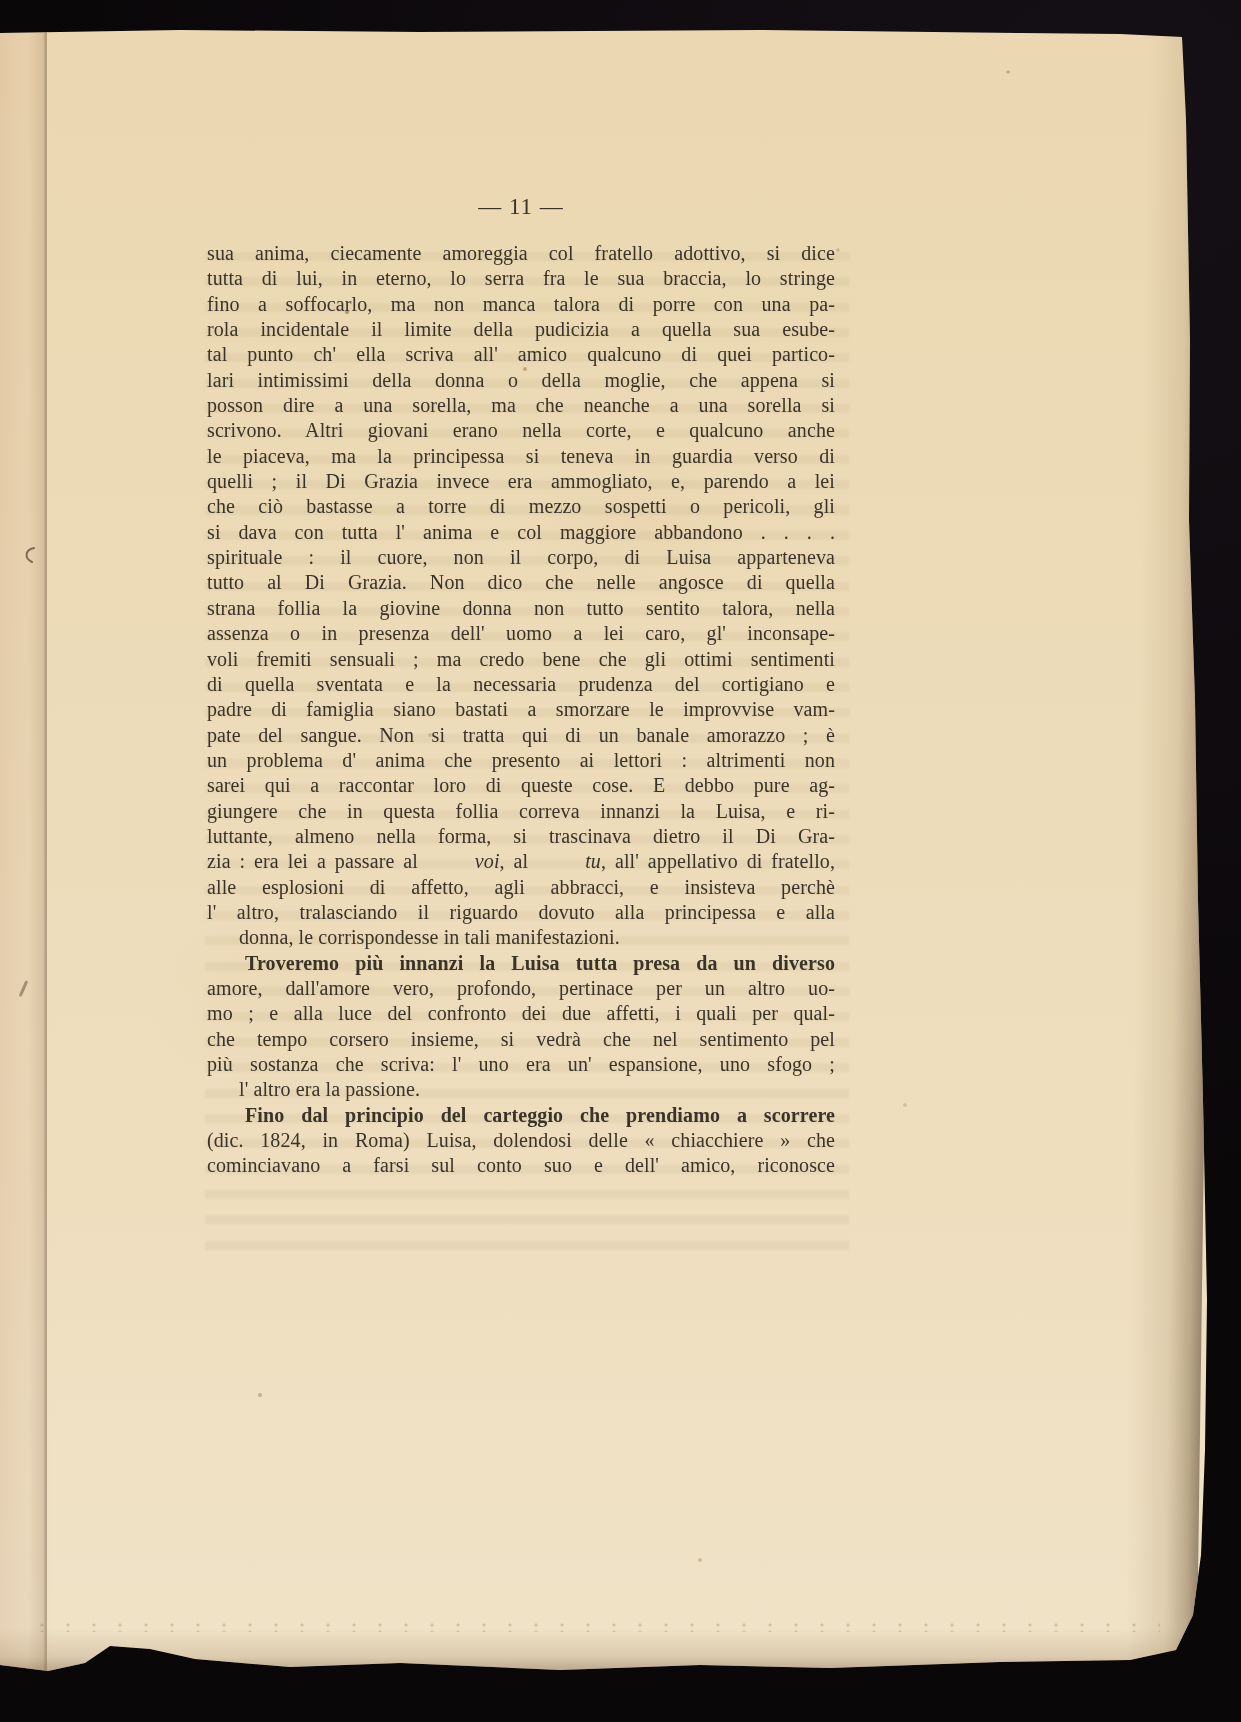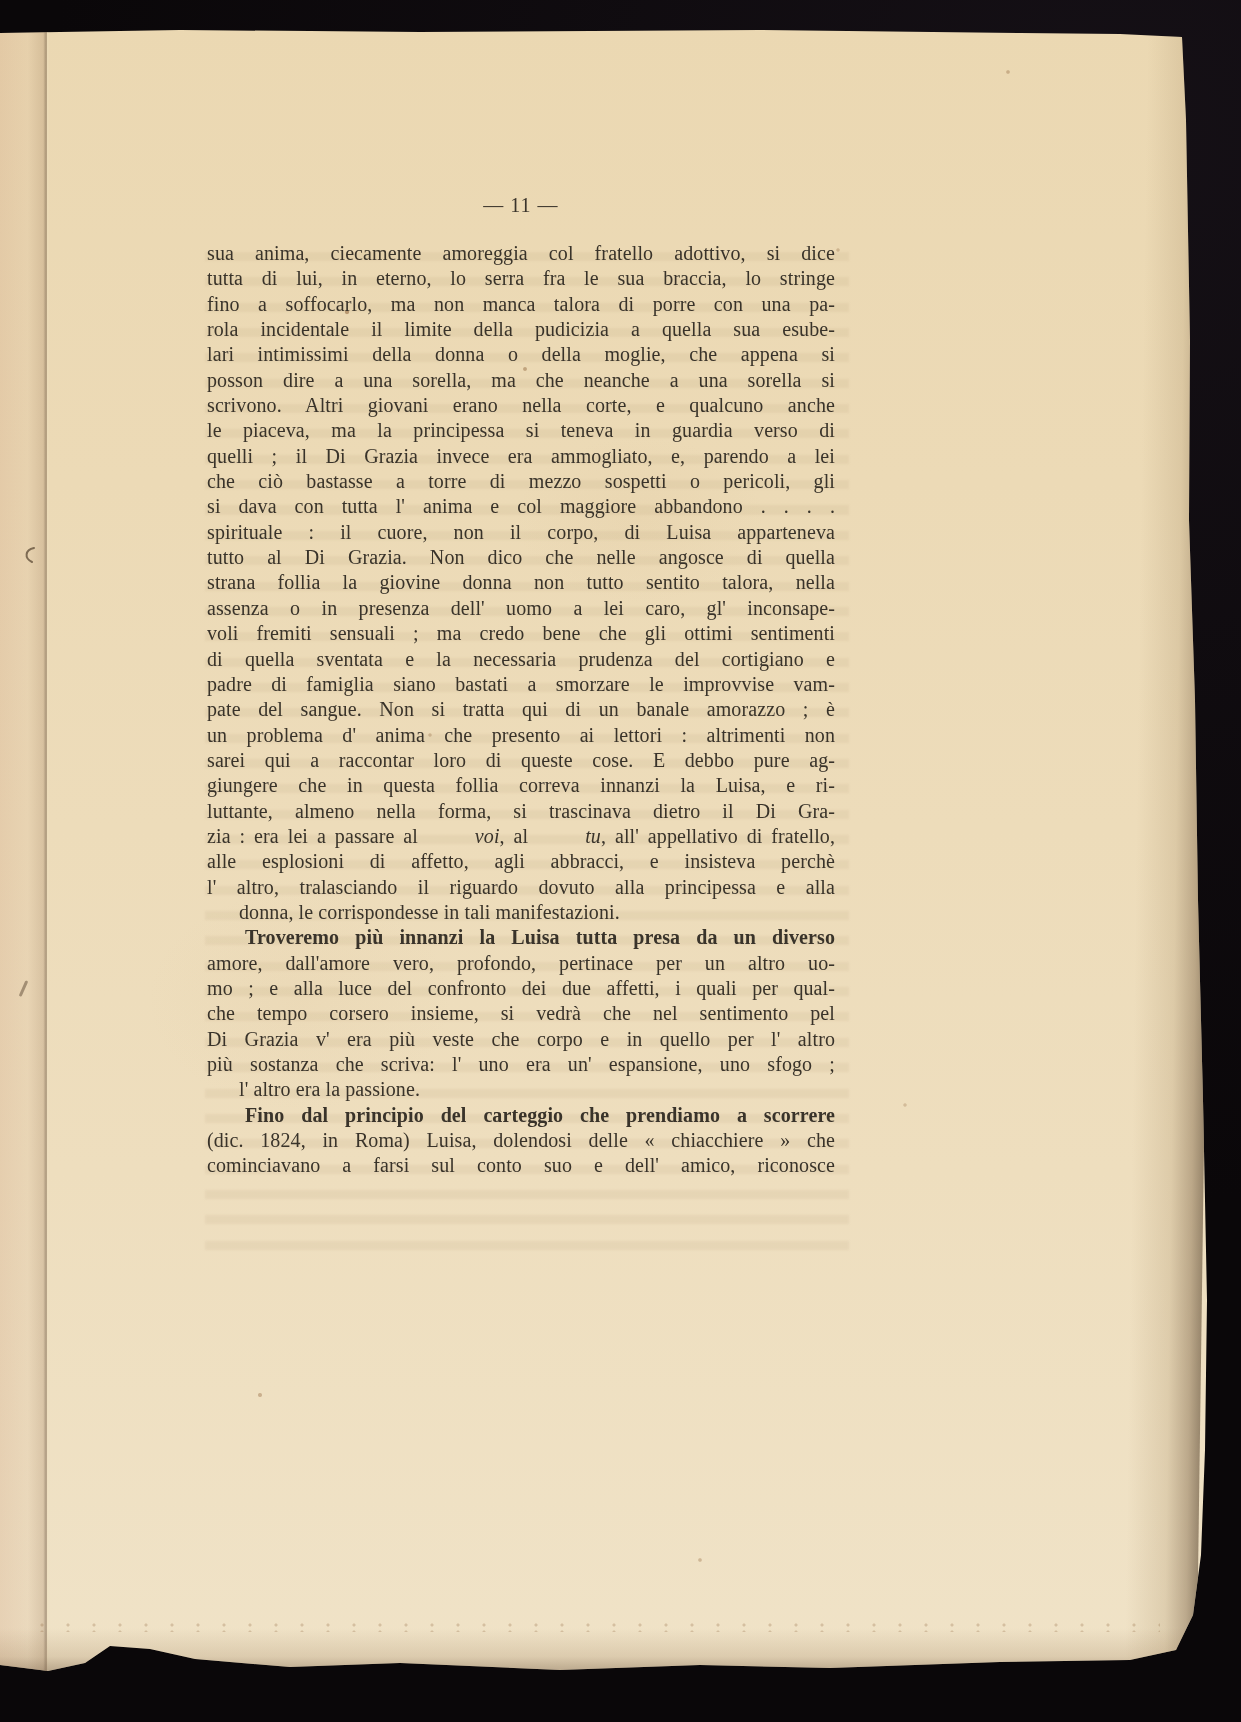--- a/index.html
+++ b/index.html
@@ -57,21 +57,21 @@
       radial-gradient(circle at 430px 735px,rgba(150,110,70,.35) 0 1.2px,transparent 2.2px),
       radial-gradient(circle at 905px 1105px,rgba(150,110,70,.3) 0 1.2px,transparent 2.2px);}
 
   
   .mark-hook{position:absolute;left:22px;top:546px;opacity:.75;}
   .mark-slash{position:absolute;left:22px;top:980px;width:2.5px;height:17px;
     background:#6a5640;transform:rotate(24deg);opacity:.55;border-radius:2px;}
 
   
   .pagenum{position:absolute;left:207px;top:194px;width:628px;text-align:center;
-    font-size:20px;letter-spacing:1px;color:#3a342b;}
+    font-size:23px;letter-spacing:1px;color:#3a342b;}
   .textblock{position:absolute;left:207px;top:241px;width:628px;
     font-size:20px;line-height:25.35px;color:#39332a;letter-spacing:.1px;}
   .paragraph{margin:0;}
   .line{text-align:justify;text-align-last:justify;}
   .line.lastline{text-align-last:left;margin-left:32px;}
   .line.indent{text-indent:38px;font-weight:bold;}
   .italic{font-style:italic;margin-left:48px;}
 </style>
 </head>
 <body>
@@ -92,20 +92,21 @@
     <div class="mark-slash"></div>
 
     <div class="pagenum">— 11 —</div>
 
     <div class="textblock">
         <div class="paragraph">
           <div class="line"><span>sua anima, ciecamente amoreggia col fratello adottivo, si dice</span></div>
           <div class="line"><span>tutta di lui, in eterno, lo serra fra le sua braccia, lo stringe</span></div>
           <div class="line"><span>fino a soffocarlo, ma non manca talora di porre con una pa-</span></div>
           <div class="line"><span>rola incidentale il limite della pudicizia a quella sua esube-</span></div>
+          <div class="line"><span>tal punto ch' ella scriva all' amico qualcuno di quei partico-</span></div>
           <div class="line"><span>lari intimissimi della donna o della moglie, che appena si</span></div>
           <div class="line"><span>posson dire a una sorella, ma che neanche a una sorella si</span></div>
           <div class="line"><span>scrivono. Altri giovani erano nella corte, e qualcuno anche</span></div>
           <div class="line"><span>le piaceva, ma la principessa si teneva in guardia verso di</span></div>
           <div class="line"><span>quelli ; il Di Grazia invece era ammogliato, e, parendo a lei</span></div>
           <div class="line"><span>che ciò bastasse a torre di mezzo sospetti o pericoli, gli</span></div>
           <div class="line"><span>si dava con tutta l' anima e col maggiore abbandono . . . .</span></div>
           <div class="line"><span>spirituale : il cuore, non il corpo, di Luisa apparteneva</span></div>
           <div class="line"><span>tutto al Di Grazia. Non dico che nelle angosce di quella</span></div>
           <div class="line"><span>strana follia la giovine donna non tutto sentito talora, nella</span></div>
@@ -121,21 +122,20 @@
           <div class="line"><span>zia : era lei a passare al </span><span class="italic">voi</span><span>, al </span><span class="italic">tu</span><span>, all' appellativo di fratello,</span></div>
           <div class="line"><span>alle esplosioni di affetto, agli abbracci, e insisteva perchè</span></div>
           <div class="line"><span>l' altro, tralasciando il riguardo dovuto alla principessa e alla</span></div>
           <div class="line lastline"><span>donna, le corrispondesse in tali manifestazioni.</span></div>
         </div>
         <div class="paragraph">
           <div class="line indent"><span>Troveremo più innanzi la Luisa tutta presa da un diverso</span></div>
           <div class="line"><span>amore, dall'amore vero, profondo, pertinace per un altro uo-</span></div>
           <div class="line"><span>mo ; e alla luce del confronto dei due affetti, i quali per qual-</span></div>
           <div class="line"><span>che tempo corsero insieme, si vedrà che nel sentimento pel</span></div>
-          <div class="line"><span>Di Grazia v' era più veste che corpo e in quello per l' altro</span></div>
           <div class="line"><span>più sostanza che scriva: l' uno era un' espansione, uno sfogo ;</span></div>
           <div class="line lastline"><span>l' altro era la passione.</span></div>
         </div>
         <div class="paragraph">
           <div class="line indent"><span>Fino dal principio del carteggio che prendiamo a scorrere</span></div>
           <div class="line"><span>(dic. 1824, in Roma) Luisa, dolendosi delle « chiacchiere » che</span></div>
           <div class="line"><span>cominciavano a farsi sul conto suo e dell' amico, riconosce</span></div>
         </div>
       </div>
   </div>

